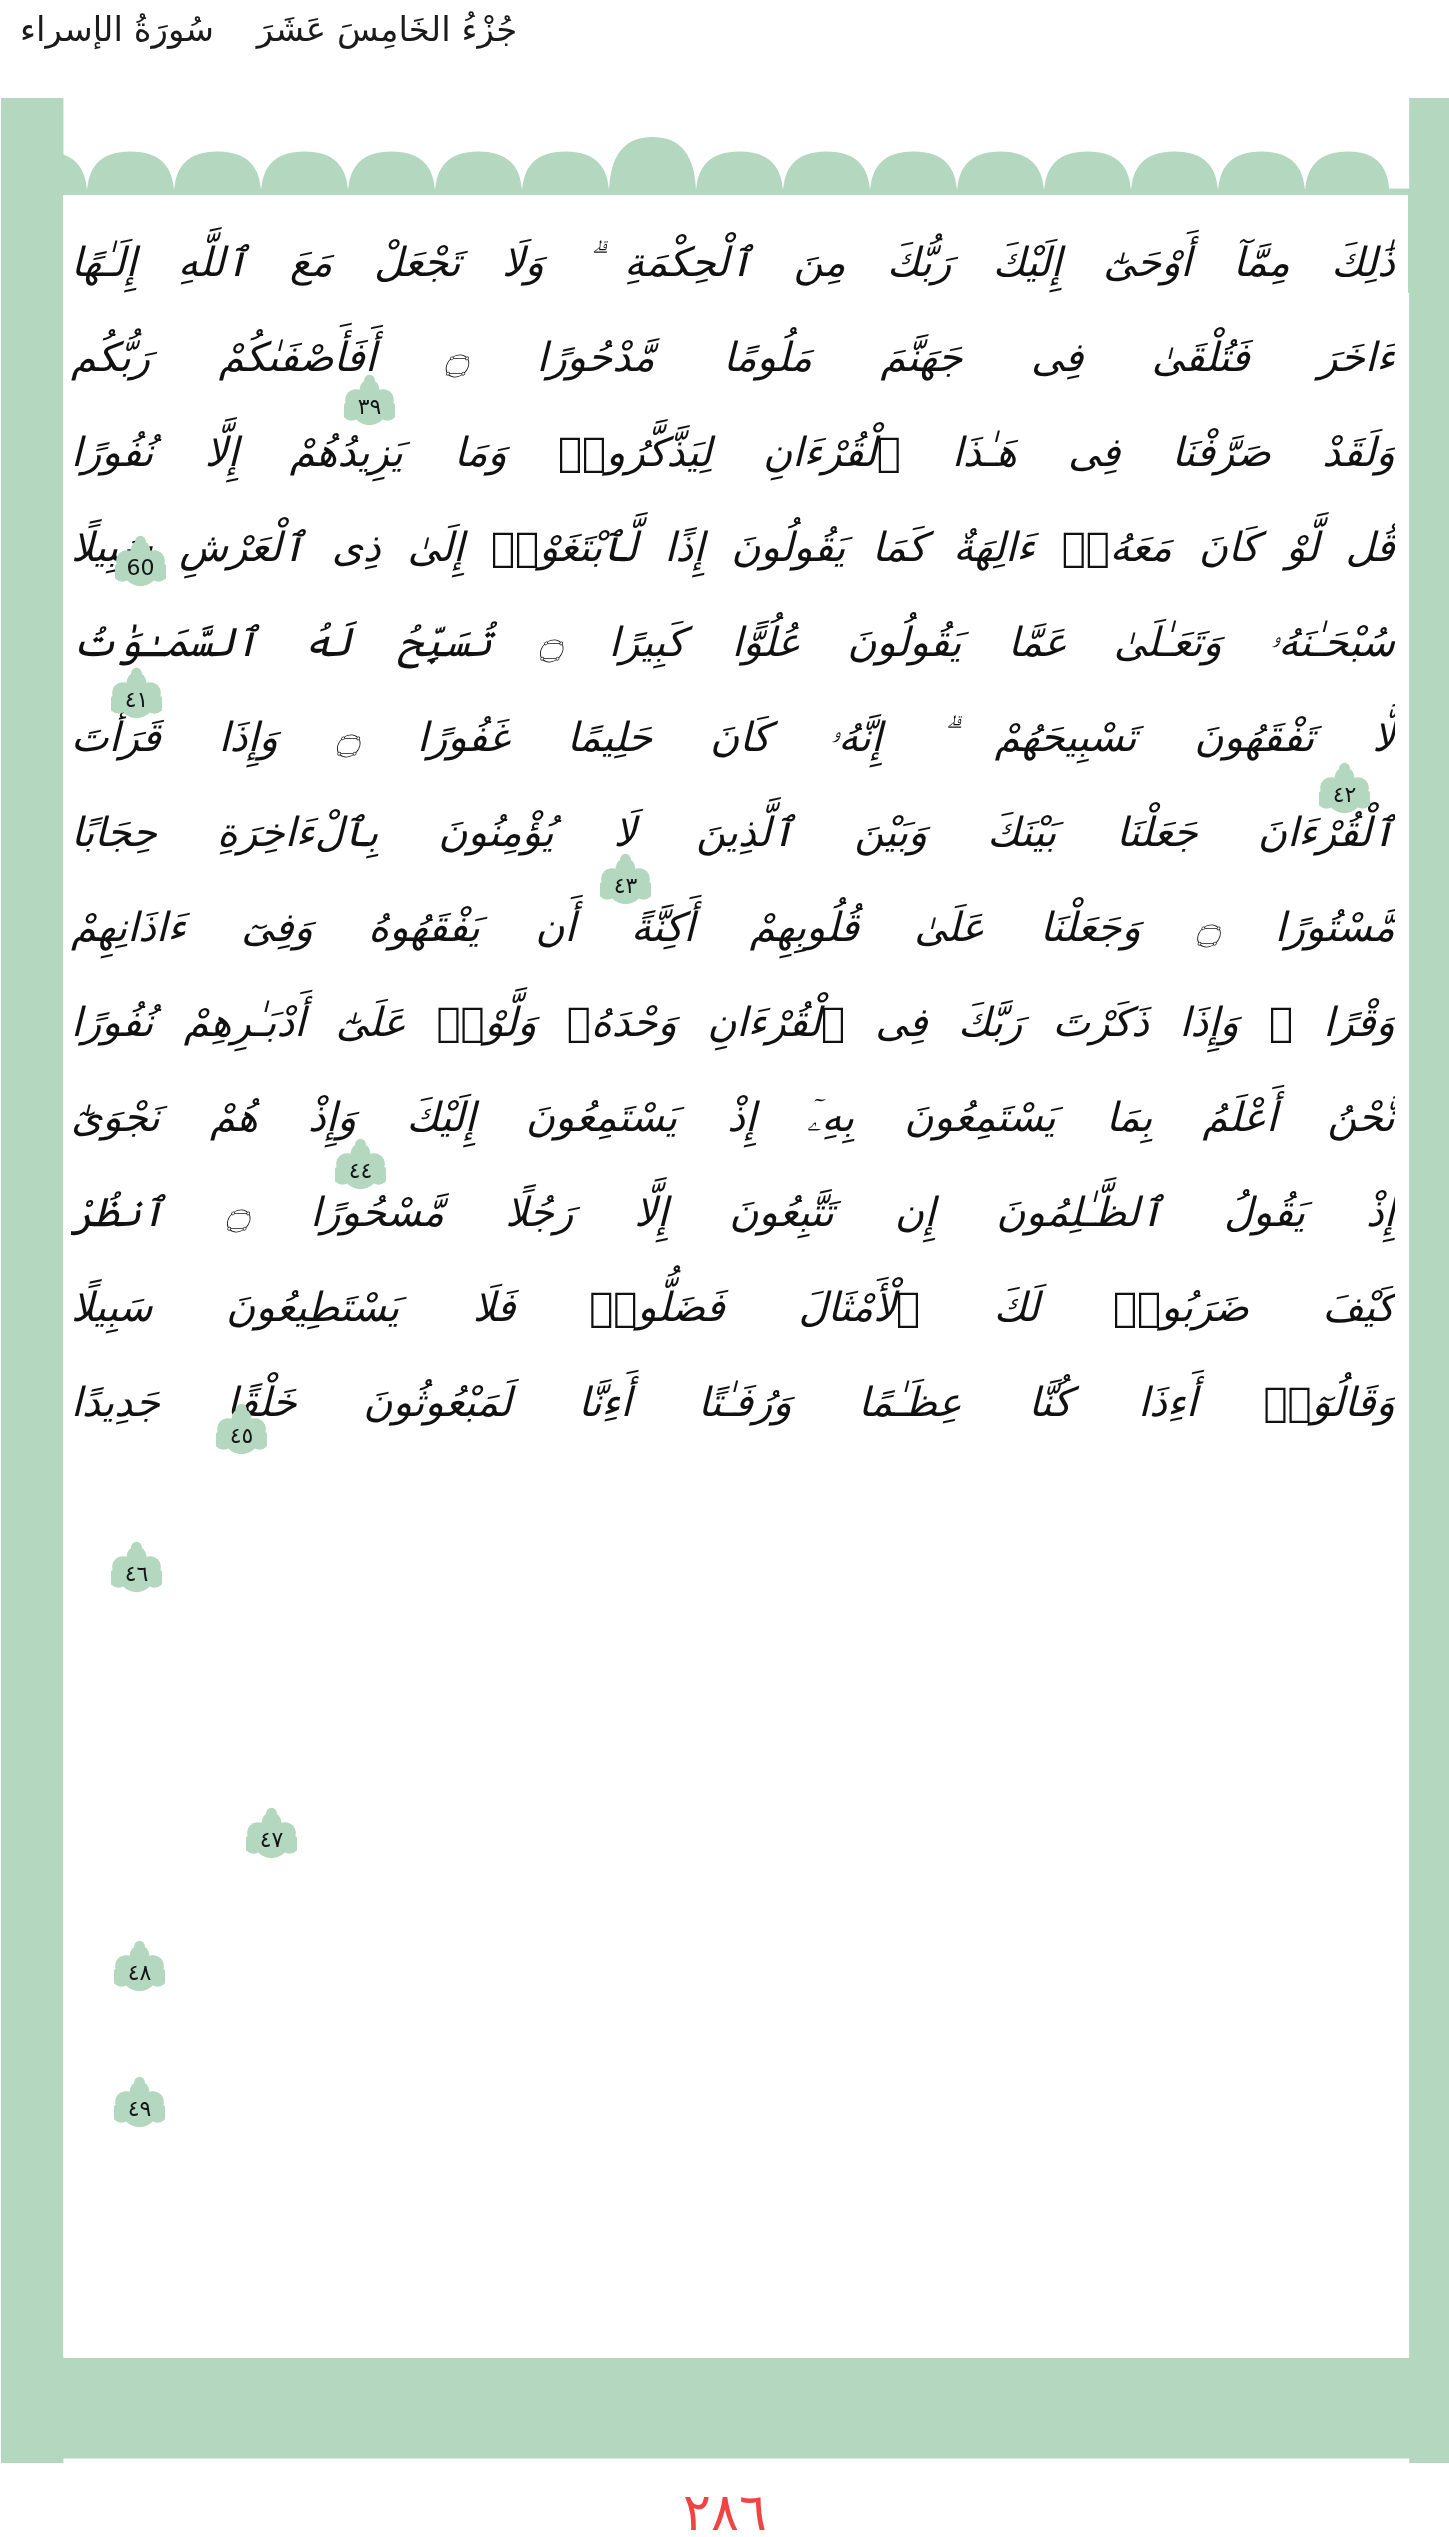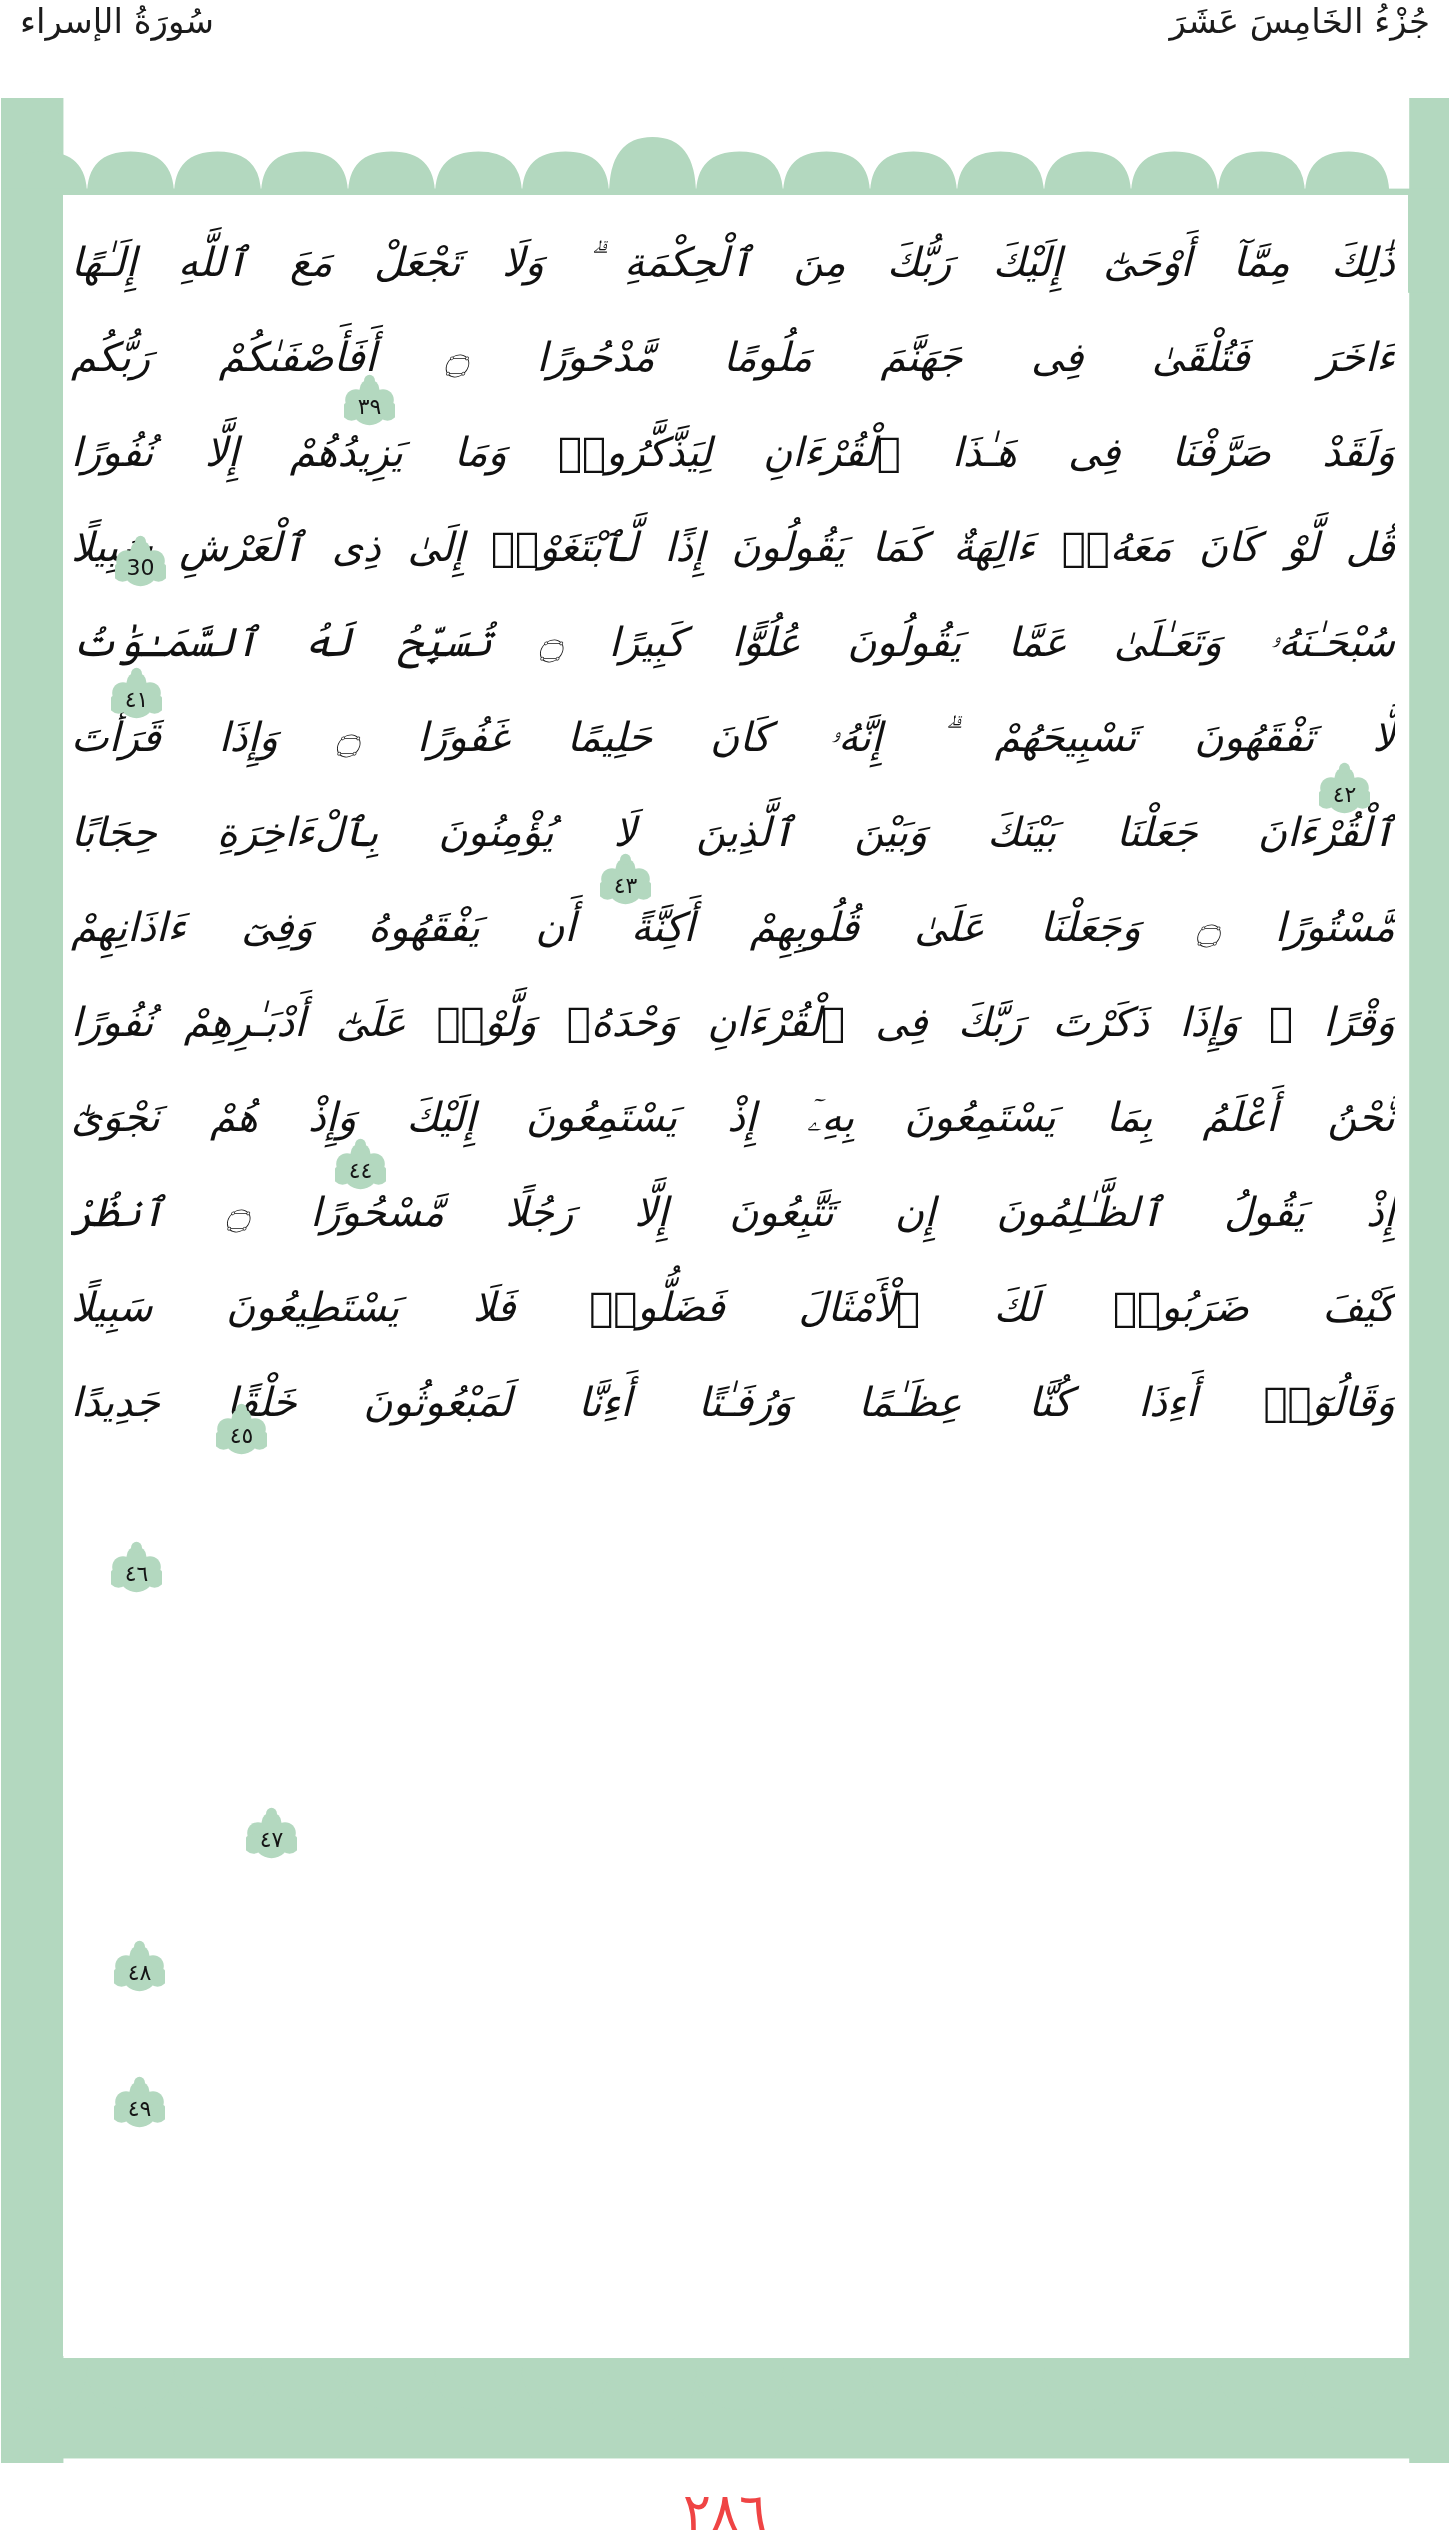--- a/index.html
+++ b/index.html
@@ -25,26 +25,26 @@
 
   
   .page-header {
     position: absolute;
     top: 0;
     left: 0;
     right: 0;
     height: 98px;
     display: flex;
     flex-direction: row-reverse;
-    justify-content: space-between;
     align-items: flex-start;
-    padding: 8px 20px;
+    padding: 16px 20px;
     box-sizing: border-box;
     z-index: 6;
     pointer-events: none;
+    gap: 32px;
   }
   .header-text {
     font-family: "DejaVu Sans", "Liberation Sans", sans-serif;
     font-size: 34px;
     color: #1b1b1b;
     line-height: 1.05;
     white-space: nowrap;
     direction: rtl;
     letter-spacing: -0.9px;
     transform: translateY(-3.6px);
@@ -294,21 +294,21 @@
               <circle cx="28" cy="38" r="20"></circle>
               <circle cx="13" cy="30" r="12"></circle>
               <circle cx="43" cy="30" r="12"></circle>
               <circle cx="28" cy="18" r="11"></circle>
               <circle cx="28" cy="8" r="6"></circle>
               <circle cx="8" cy="42" r="11"></circle>
               <circle cx="48" cy="42" r="11"></circle>
             </g>
           </svg>
         </span>
-        <span class="num">30</span>
+        <span class="num">60</span>
       </div>
       <div class="ayah-marker" style="left: 111px; top: 666px;">
         <span class="petal">
           <svg viewBox="0 0 56 60">
             <g fill="#b3d8bf">
               <circle cx="28" cy="38" r="20"></circle>
               <circle cx="13" cy="30" r="12"></circle>
               <circle cx="43" cy="30" r="12"></circle>
               <circle cx="28" cy="18" r="11"></circle>
               <circle cx="28" cy="8" r="6"></circle>

